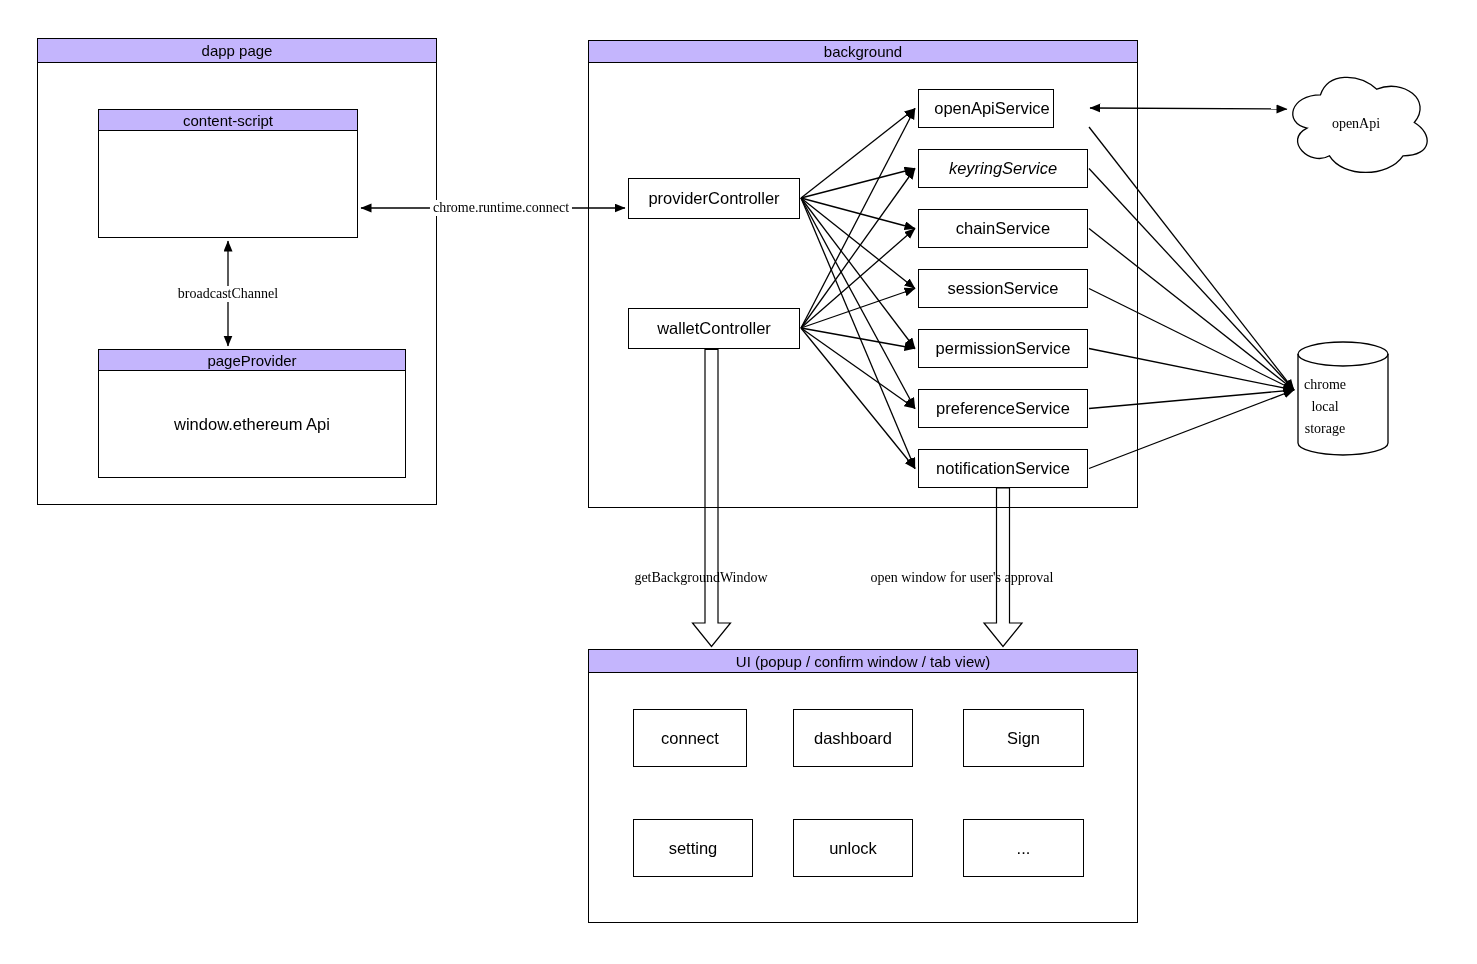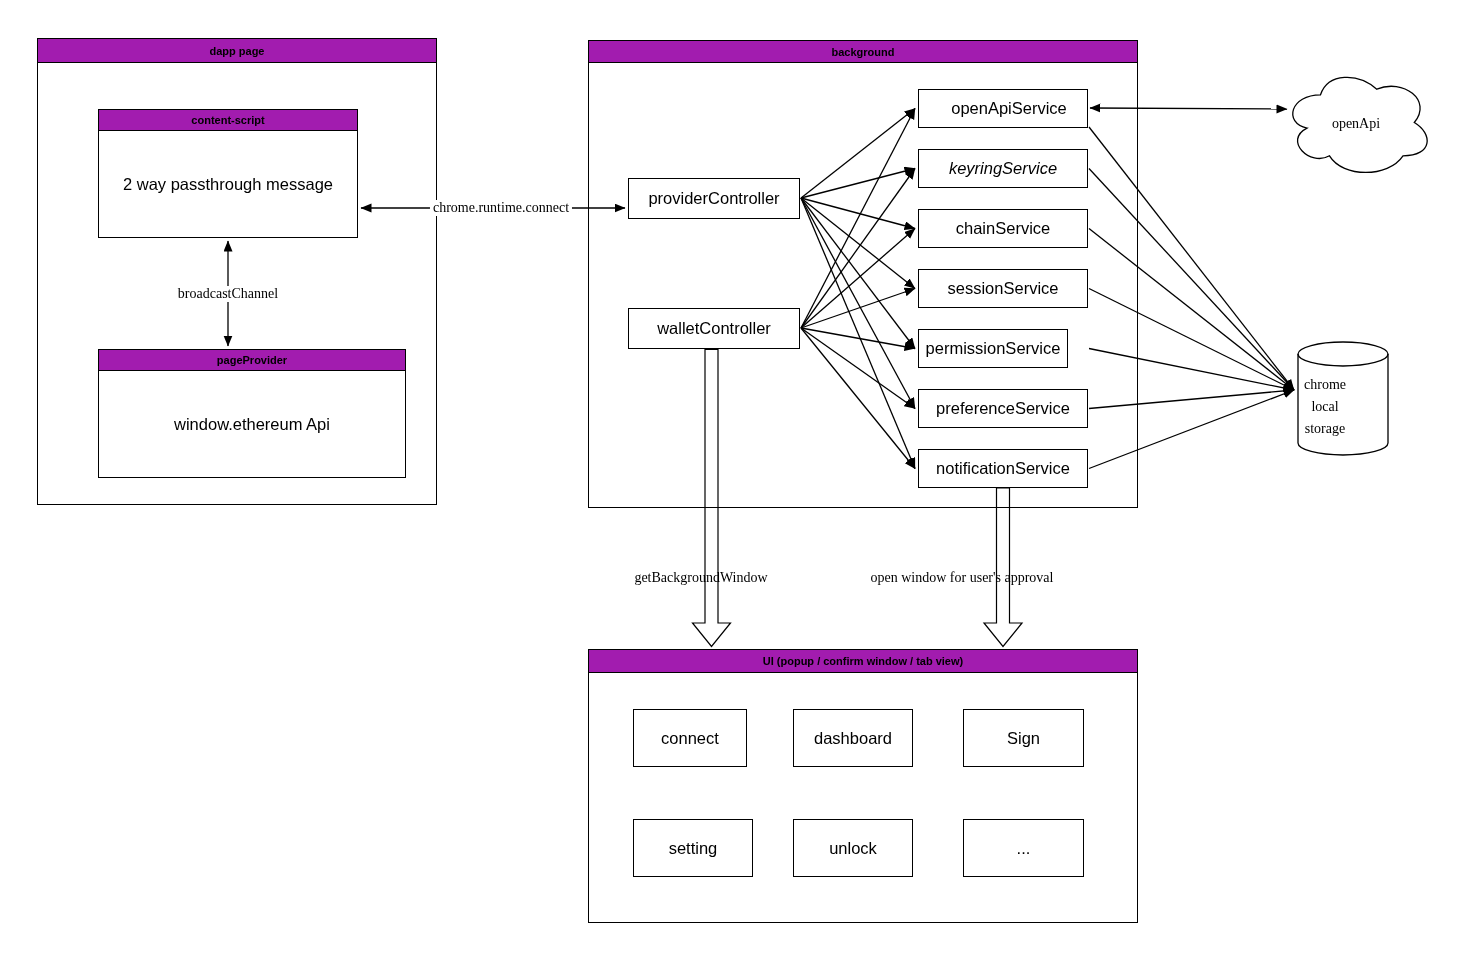--- a/index.html
+++ b/index.html
@@ -15,22 +15,22 @@
     position:absolute;
     border:1.5px solid #000;
     background:transparent;
     box-sizing:border-box;
   }
   .box{background:#fff;display:flex;align-items:center;justify-content:center;}
   .titlebar{
     position:absolute;left:0;top:0;right:0;
     border-bottom:1.5px solid #000;
     display:flex;align-items:center;justify-content:center;
-    font-weight:bold;font-size:11px;
-    background:#a21caf;
+    font-weight:normal;font-size:15px;
+    background:#c4b5fd;
     box-sizing:border-box;
   }
   .label{font-size:16.5px;white-space:nowrap;}
   .floating{
     position:absolute;
     transform:translate(-50%,-50%);
     font-size:14px;
     white-space:nowrap;
     font-family:Liberation Serif, serif;
   }
@@ -111,53 +111,52 @@
              C1433,155.8 1433,133.6 1414.3,122.5
              C1433,100.3 1403,78.1 1376.8,89.2
              C1358,72.6 1328,72.6 1320.5,94.8 Z"></path>
 
     <path class="shape" d="M1298,354 A45 12 0 0 1 1388,354 L1388,443 A45 12 0 0 1 1298,443 Z"></path>
     <path class="edge" d="M1298,354 A45 12 0 0 0 1388,354"></path>
   </svg>
 
   <div class="box" style="left:98px;top:109px;width:260px;height:129px;align-items:flex-end;">
     <div class="titlebar" style="height:21px;">content-script</div>
-    <div class="label" style="position:absolute;left:0;right:0;top:21px;bottom:0;display:flex;align-items:center;justify-content:center;">2 way passthrough message</div>
   </div>
 
   <div class="box" style="left:98px;top:349px;width:308px;height:129px;">
     <div class="titlebar" style="height:21px;">pageProvider</div>
     <div class="label" style="position:absolute;left:0;right:0;top:21px;bottom:0;display:flex;align-items:center;justify-content:center;">window.ethereum Api</div>
   </div>
 
   <div class="floating onLine" style="left:228px;top:294px;">broadcastChannel</div>
 
   <div class="floating onLine" style="left:501px;top:208px;">chrome.runtime.connect</div>
 
   <div class="box" style="left:628px;top:178px;width:172px;height:41px;">
     <span class="label">providerController</span>
   </div>
 
   <div class="box" style="left:628px;top:308px;width:172px;height:41px;">
     <span class="label">walletController</span>
   </div>
 
-  <div class="box" style="left:918px;top:89px;width:170px;height:39px;padding-left:12px;">
+  <div class="box" style="left:918px;top:89px;width:136px;height:39px;padding-left:12px;">
     <span class="label">openApiService</span>
   </div>
   <div class="box" style="left:918px;top:149px;width:170px;height:39px;font-style:italic;">
     <span class="label">keyringService</span>
   </div>
   <div class="box" style="left:918px;top:209px;width:170px;height:39px;">
     <span class="label">chainService</span>
   </div>
   <div class="box" style="left:918px;top:269px;width:170px;height:39px;">
     <span class="label">sessionService</span>
   </div>
-  <div class="box" style="left:918px;top:329px;width:150px;height:39px;">
+  <div class="box" style="left:918px;top:329px;width:170px;height:39px;">
     <span class="label">permissionService</span>
   </div>
   <div class="box" style="left:918px;top:389px;width:170px;height:39px;">
     <span class="label">preferenceService</span>
   </div>
   <div class="box" style="left:918px;top:449px;width:170px;height:39px;">
     <span class="label">notificationService</span>
   </div>
 
   <div class="floating" style="left:1356px;top:124px;">openApi</div>

